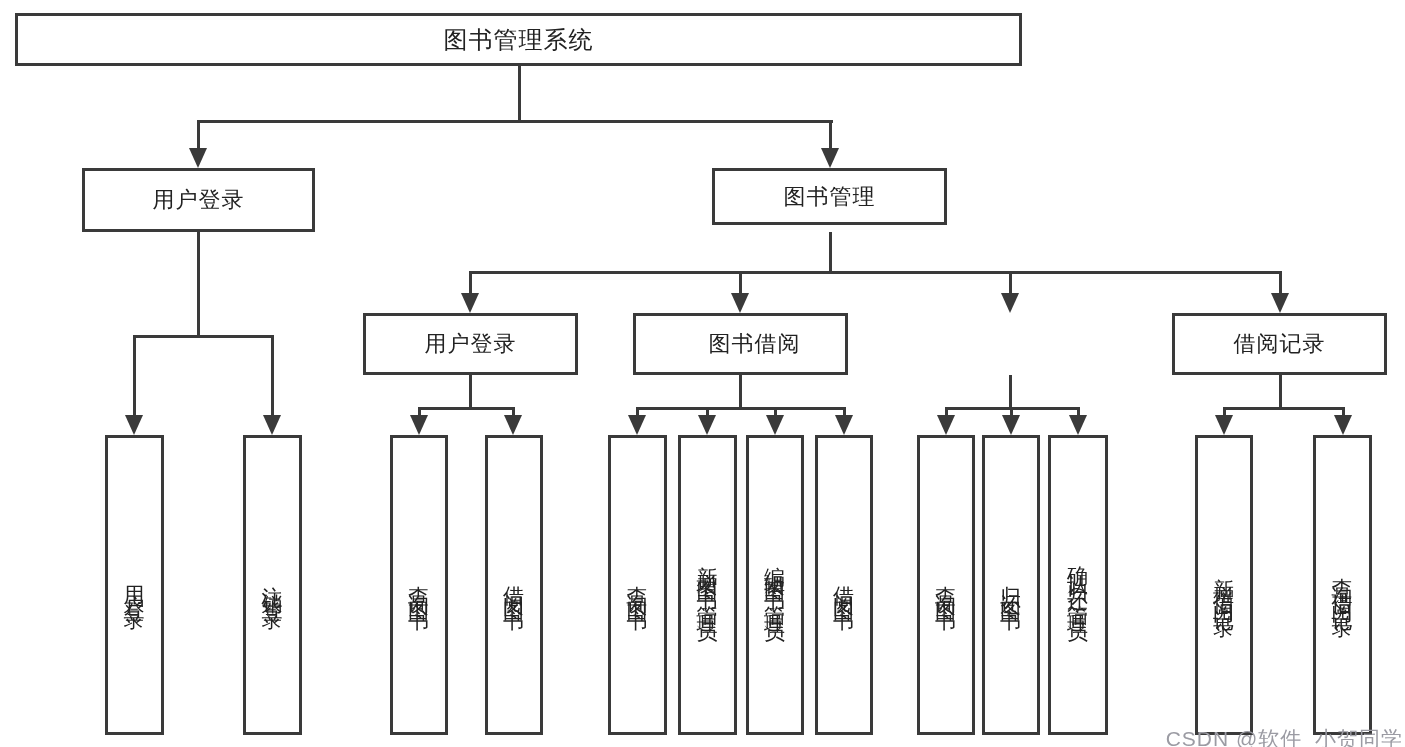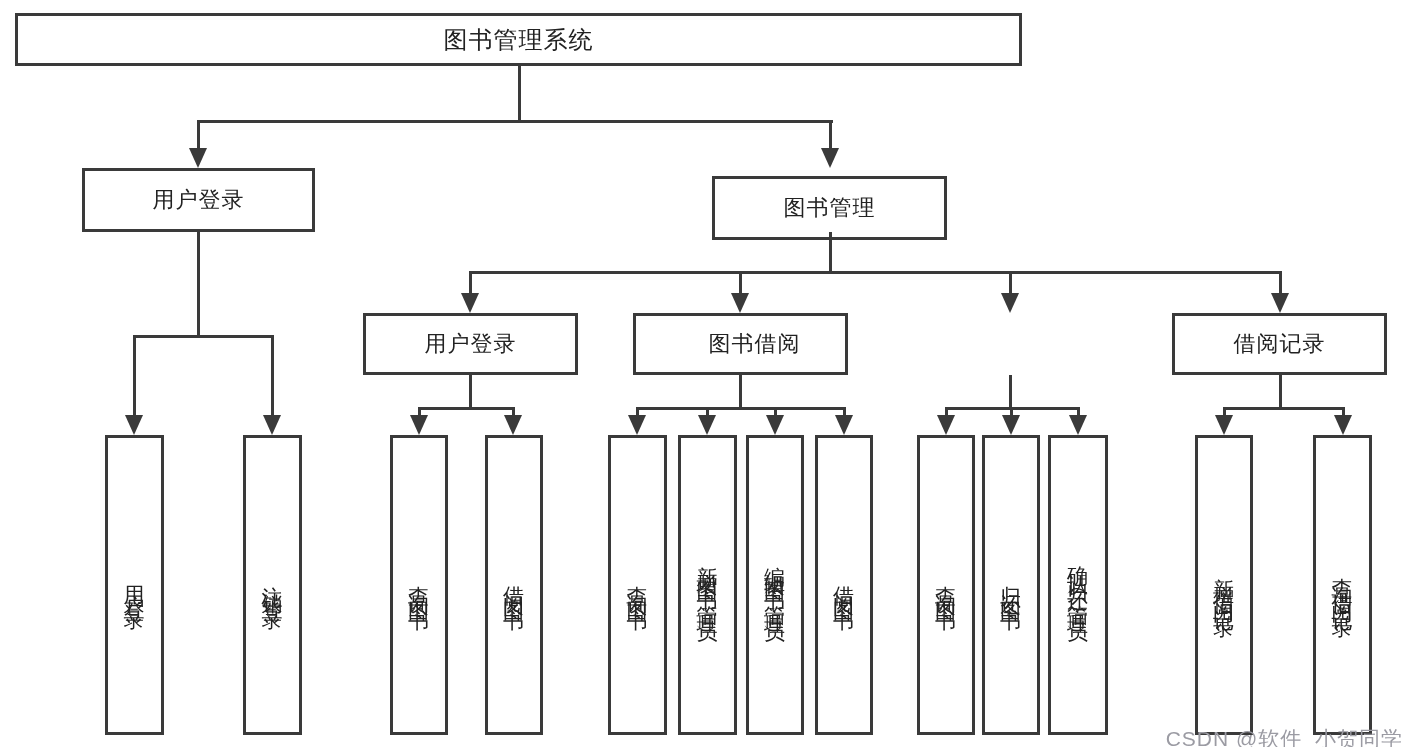--- a/index.html
+++ b/index.html
@@ -65,21 +65,21 @@
   <div class="vline" style="left:518px;top:66px;height:57px;"></div>
   <div class="hline" style="left:197px;top:120px;width:636px;"></div>
   <div class="vline" style="left:197px;top:120px;height:32px;"></div>
   <div class="arrow" style="left:189px;top:148px;"></div>
   <div class="vline" style="left:829px;top:120px;height:32px;"></div>
   <div class="arrow" style="left:821px;top:148px;"></div>
 
   <div class="box lvl2" style="left:82px;top:168px;width:233px;height:64px;">
     <span>用户登录</span>
   </div>
-  <div class="box lvl2" style="left:712px;top:168px;width:235px;height:64px;margin-top:8px;">
+  <div class="box lvl2" style="left:712px;top:168px;width:235px;height:57px;">
     <span>图书管理</span>
   </div>
 
   <div class="vline" style="left:197px;top:232px;height:106px;"></div>
   <div class="hline" style="left:133px;top:335px;width:141px;"></div>
   <div class="vline" style="left:133px;top:335px;height:84px;"></div>
   <div class="arrow" style="left:125px;top:415px;"></div>
   <div class="vline" style="left:271px;top:335px;height:84px;"></div>
   <div class="arrow" style="left:263px;top:415px;"></div>
 

